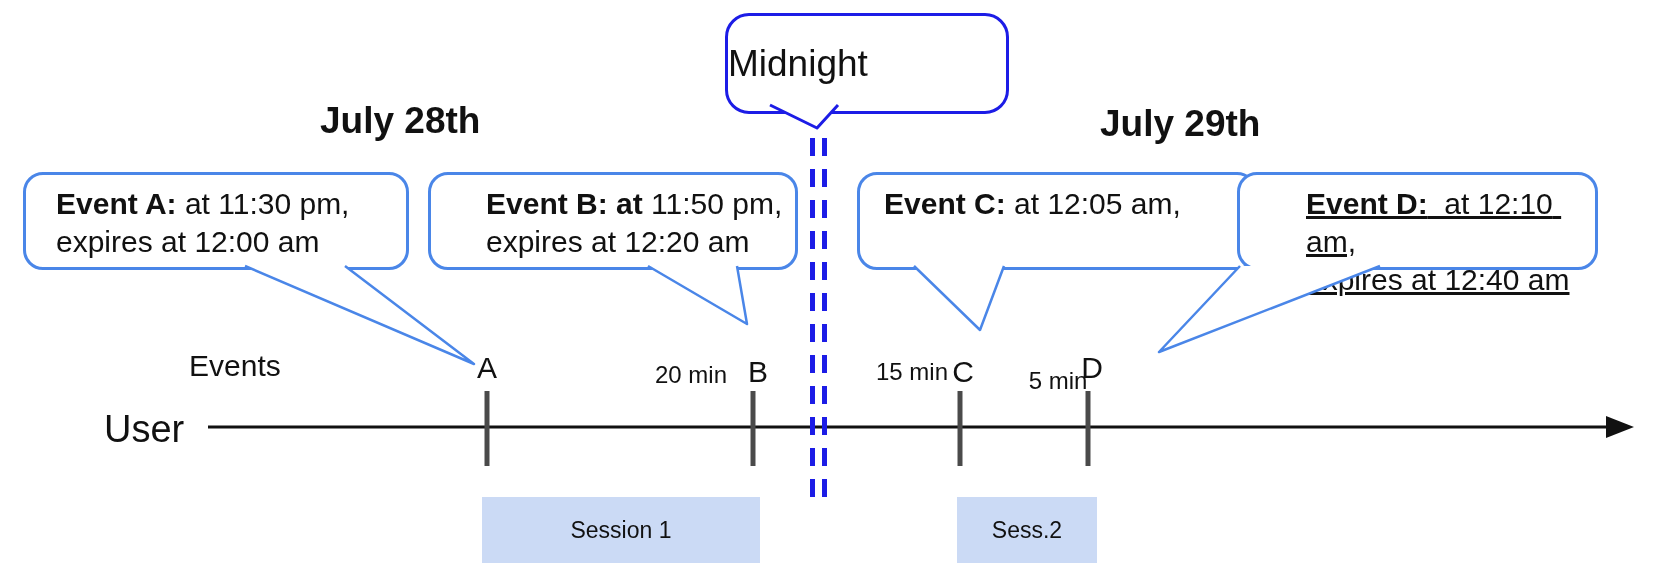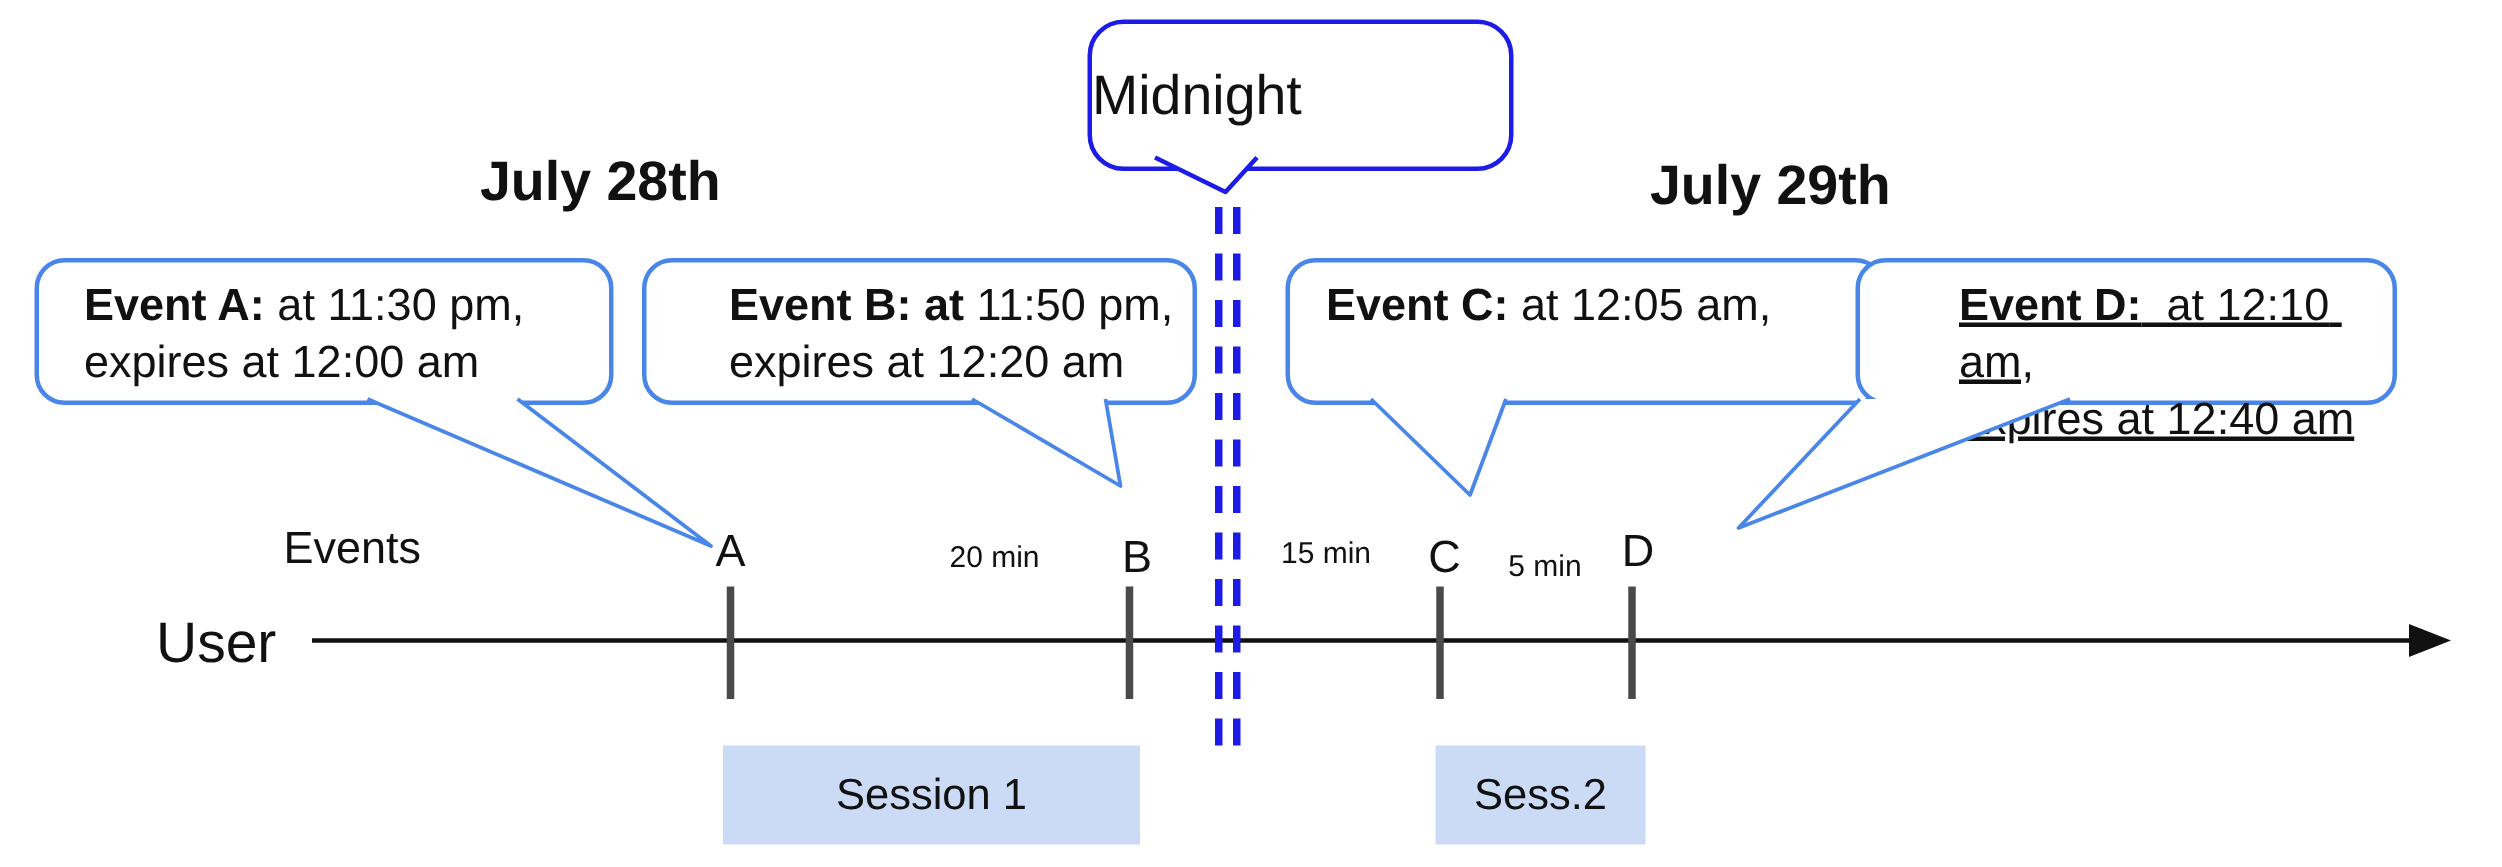--- a/index.html
+++ b/index.html
@@ -35,28 +35,28 @@
 
   .events-label{position:absolute;left:189px;top:349px;font-size:30px;}
   .user-label{position:absolute;left:104px;top:408px;font-size:38px;}
 
   .marker-label{position:absolute;top:351px;font-size:30px;transform:translateX(-50%);}
   .marker-a{left:487px;}
   .marker-b{left:758px;top:355px;}
   .marker-c{left:963px;top:355px;}
   .marker-d{left:1092px;}
 
-  .interval-label{position:absolute;font-size:20px;transform:translateX(-50%);color:#111;}
+  .interval-label{position:absolute;font-size:24px;transform:translateX(-50%);color:#111;margin-left:28px;}
   .int-ab{left:663px;top:361px;}
   .int-bc{left:884px;top:358px;}
   .int-cd{left:1030px;top:367px;}
 
   .session{
     position:absolute;top:497px;height:66px;background:#cbdaf5;
-    display:flex;align-items:center;justify-content:center;font-size:29px;
+    display:flex;align-items:center;justify-content:center;font-size:23px;
   }
   .session-1{left:482px;width:278px;}
   .session-2{left:957px;width:140px;}
 </style>
 </head>
 <body>
 
 <div class="canvas">
 
   <div class="boxes">

